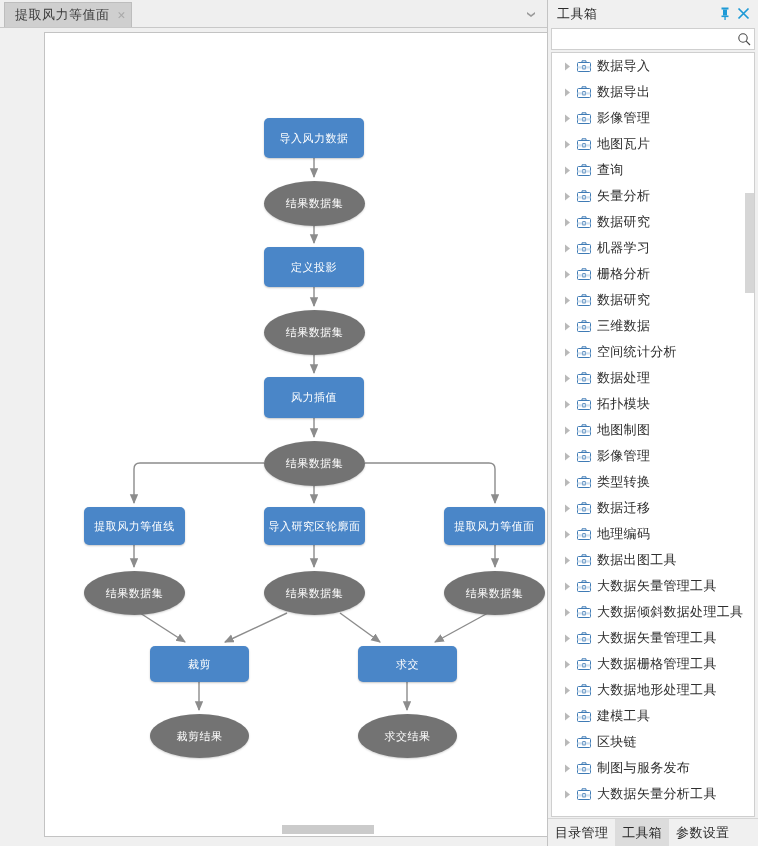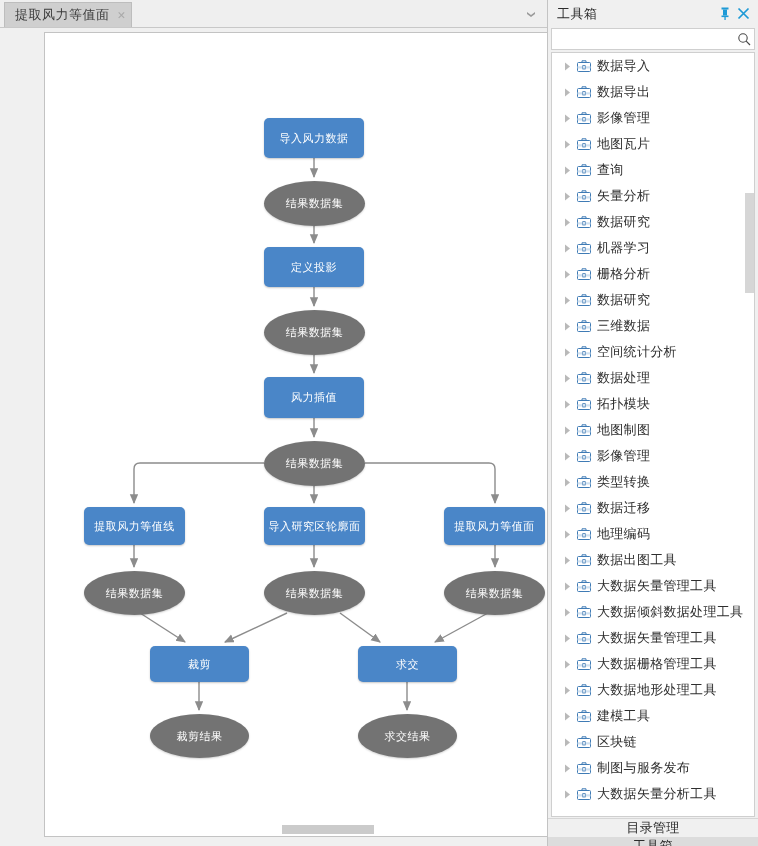--- a/index.html
+++ b/index.html
@@ -51,21 +51,21 @@
 
   .rp-tree{position:absolute;left:3px;top:52px;width:204px;height:765px;background:#fff;border:1px solid #cfcfcf;box-sizing:border-box;overflow:hidden;}
   .tree-scroll{position:absolute;left:0;top:0;right:0;bottom:0;overflow:hidden;}
   .tnode{height:26px;display:flex;align-items:center;padding-left:8px;box-sizing:border-box;cursor:pointer;}
   .tnode .twist{width:14px;height:14px;display:flex;align-items:center;justify-content:center;}
   .tnode .ticon{width:19px;height:16px;display:flex;align-items:center;justify-content:center;}
   .tnode .tlabel{font-size:13px;color:#2e2e2e;letter-spacing:.3px;margin-left:4px;white-space:nowrap;}
   .tree-vscroll{position:absolute;right:0;top:0;width:9px;bottom:0;background:#fff;}
   .tree-vthumb{position:absolute;left:0;width:9px;top:140px;height:100px;background:#d6d6d6;cursor:pointer;}
 
-  .rp-tabs{position:absolute;left:0;bottom:0;width:210px;height:27px;background:#f0f0f0;display:flex;align-items:stretch;border-top:1px solid #d6d6d6;flex-direction:column;}
+  .rp-tabs{position:absolute;left:0;bottom:0;width:210px;height:27px;background:#f0f0f0;display:flex;align-items:stretch;border-top:1px solid #d6d6d6;}
   .rp-tab{display:flex;align-items:center;justify-content:center;padding:0 7px;font-size:13px;color:#2b2b2b;cursor:pointer;letter-spacing:.3px;}
   .rp-tab.active{background:#dcdcdc;}
 </style>
 </head>
 <body>
 
 <div class="app">
 
   <div class="left-pane">
 

